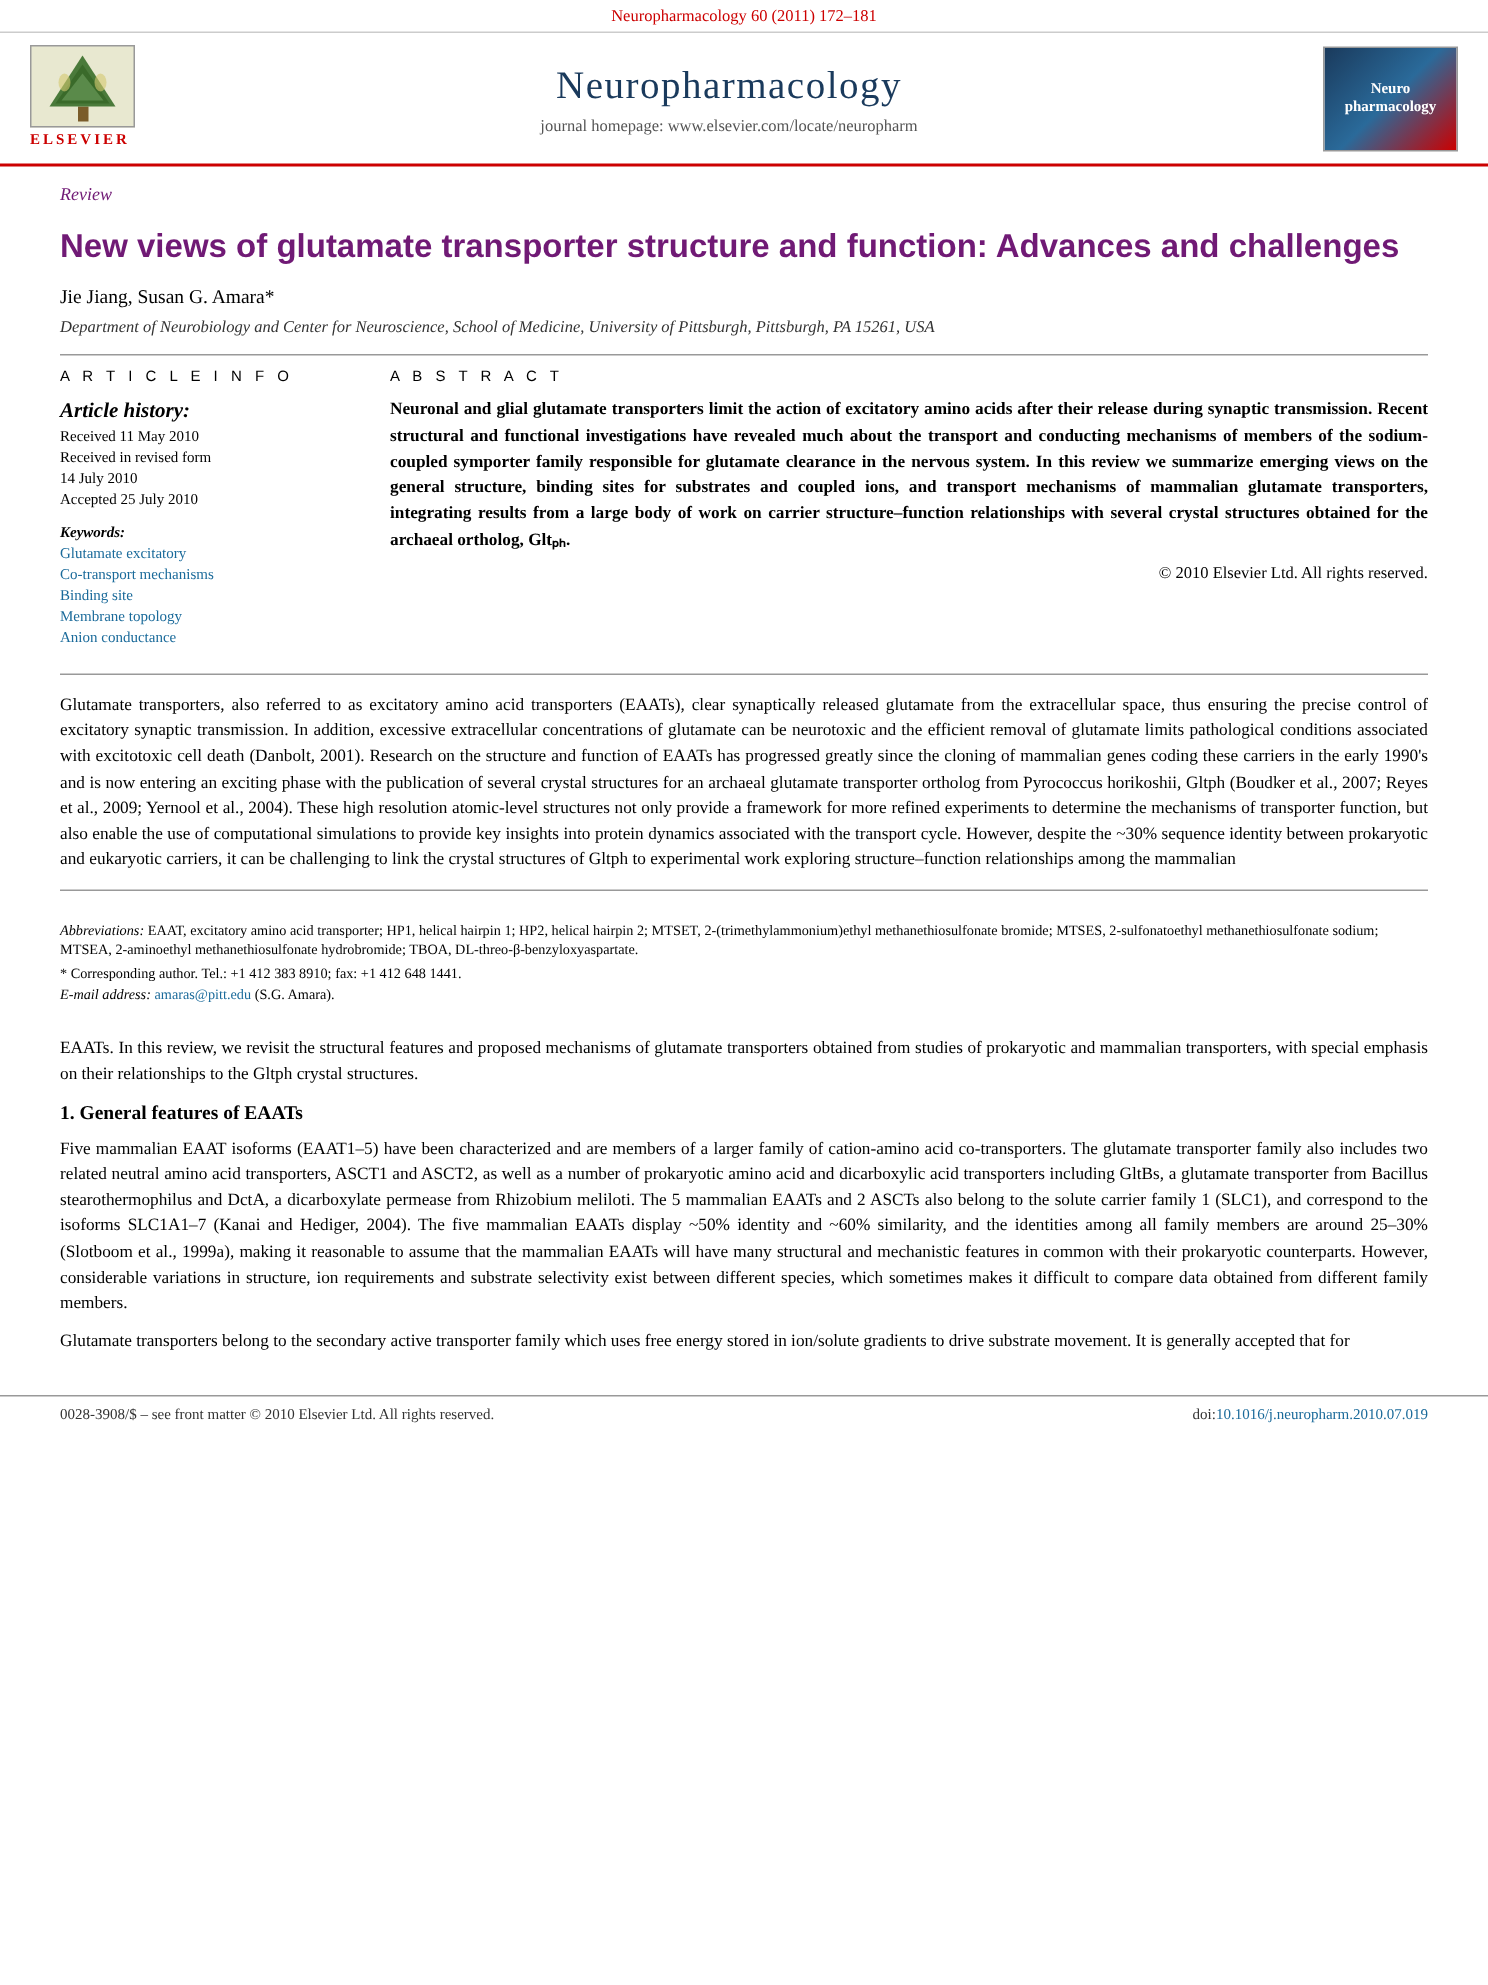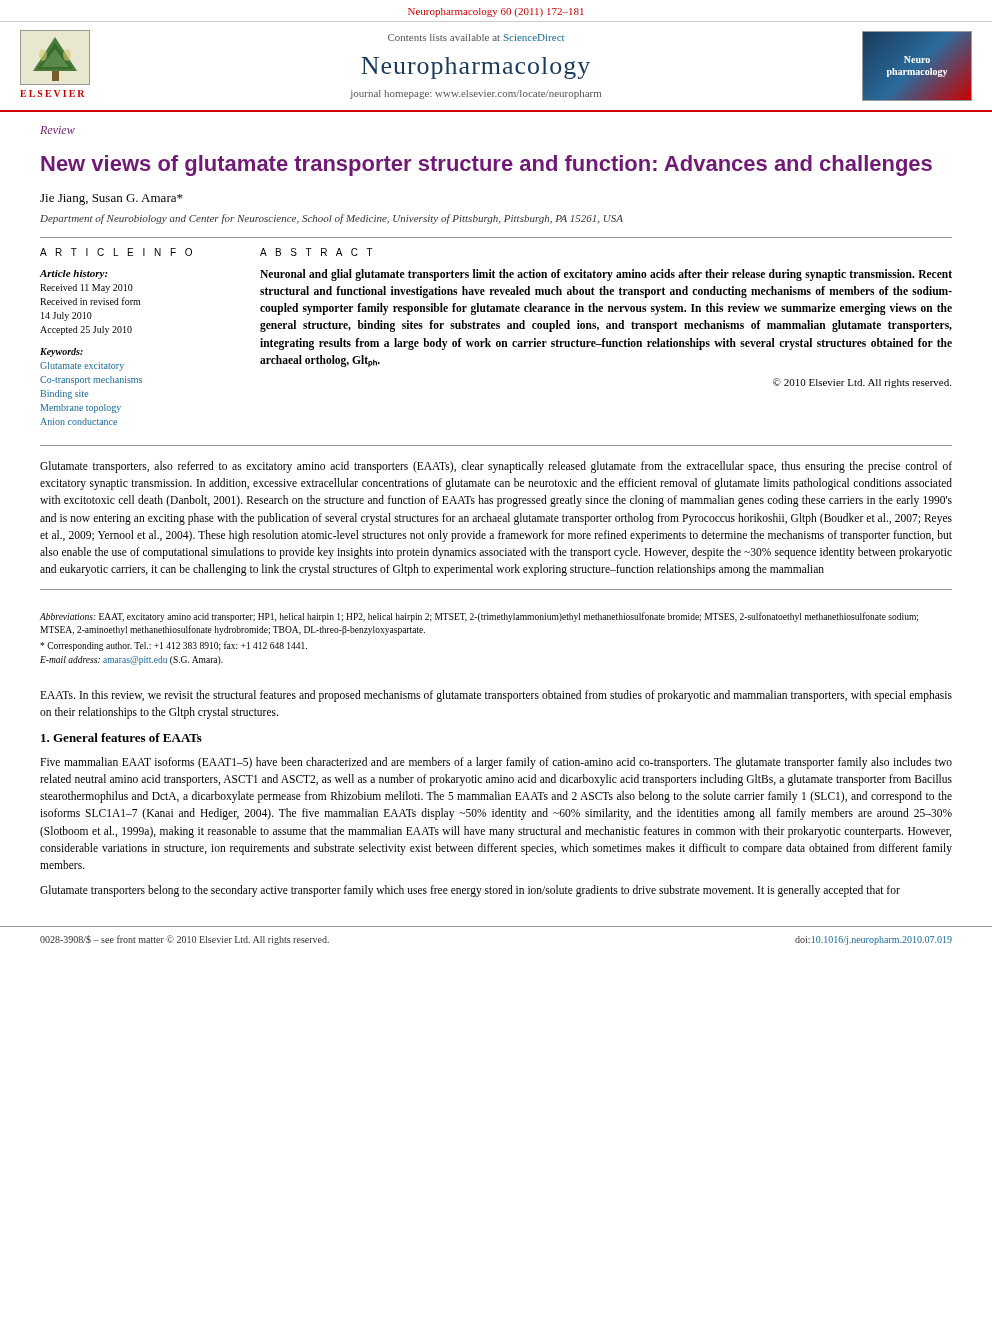--- a/index.html
+++ b/index.html
@@ -70,21 +70,21 @@
       position: relative;
     }
     .elsevier-logo .elsevier-text {
       font-size: 10px;
       color: #c00;
       font-weight: bold;
       margin-top: 2px;
       letter-spacing: 2px;
     }
     .right-journal-img {
-      width: 110px;
+      width: 90px;
       height: 70px;
       background: linear-gradient(135deg, #1a3a5c 0%, #2a6a9a 50%, #c00 100%);
       border: 1px solid #999;
       display: flex;
       align-items: center;
       justify-content: center;
       color: #fff;
       font-size: 9px;
       text-align: center;
       padding: 4px;
@@ -138,21 +138,21 @@
       letter-spacing: 3px;
       font-family: Arial, sans-serif;
       color: #000;
       margin-bottom: 6px;
       font-weight: normal;
     }
     .info-block {
       margin-bottom: 8px;
     }
     .info-block .label {
-      font-size: 11px;
+      font-size: 14px;
       font-style: italic;
       font-weight: bold;
       color: #000;
     }
     .info-block .value {
       font-size: 10px;
       color: #000;
       margin-left: 0;
     }
     .keywords-block .kw-label {
@@ -255,24 +255,20 @@
         <polygon points="32,16 18,34 46,34" fill="#5a8a4a"></polygon>
 
         <ellipse cx="20" cy="22" rx="4" ry="6" fill="#d4c870" opacity="0.6"></ellipse>
         <ellipse cx="44" cy="22" rx="4" ry="6" fill="#d4c870" opacity="0.6"></ellipse>
       </svg>
     </div>
     <span class="elsevier-text">ELSEVIER</span>
   </div>
 
   <div class="center-block">
-    <div class="contents-line">
-      <span>Contents lists available at</span>
-      <a>ScienceDirect</a>
-    </div>
     <div class="journal-title">Neuropharmacology</div>
     <div class="journal-homepage">journal homepage: www.elsevier.com/locate/neuropharm</div>
   </div>
 
   <div class="right-journal-img">
     <span style="font-size:10px;font-weight:bold;line-height:1.2;white-space:pre-line;">Neuro
 pharmacology</span>
   </div>
 </div>
 

